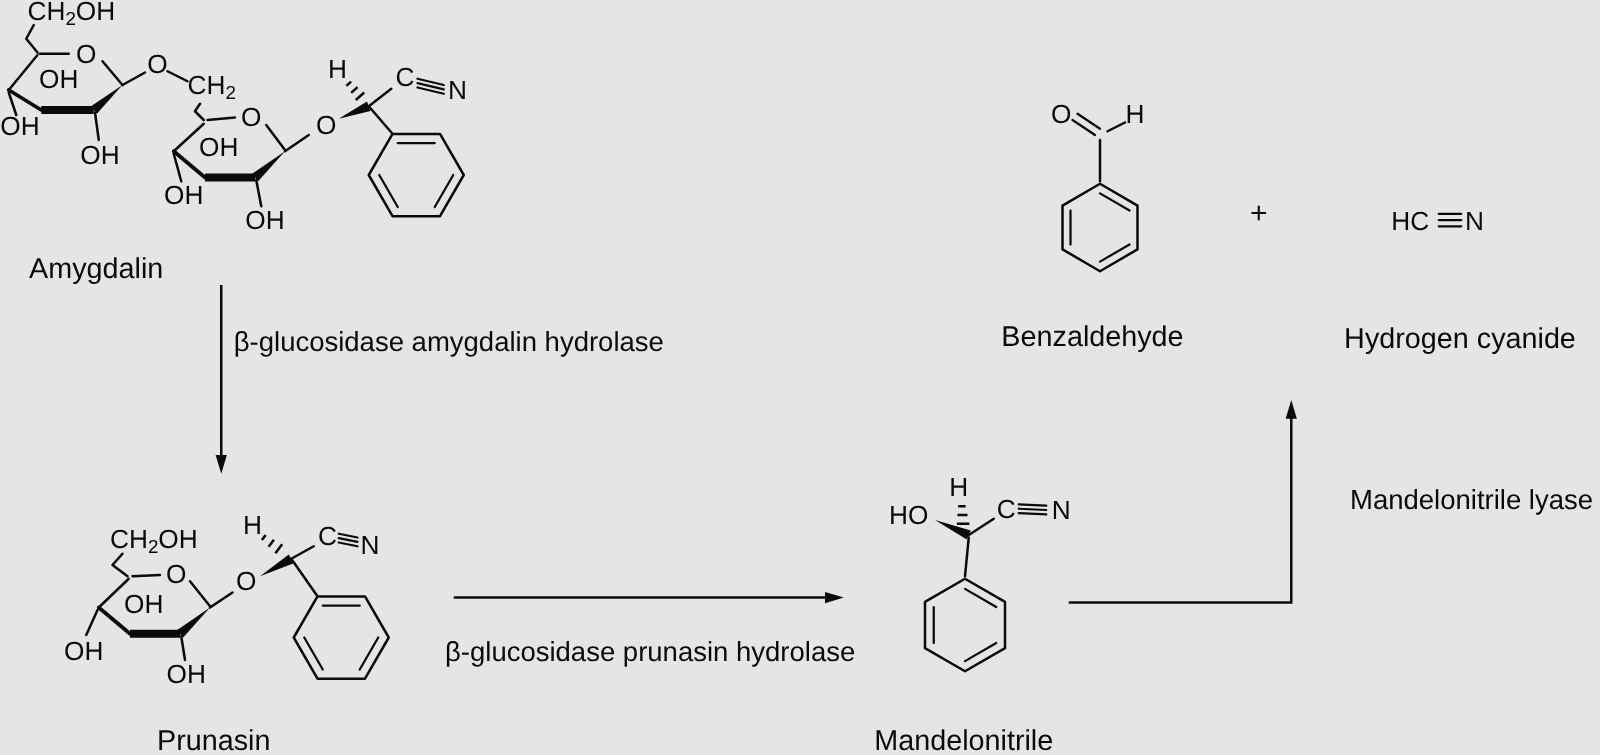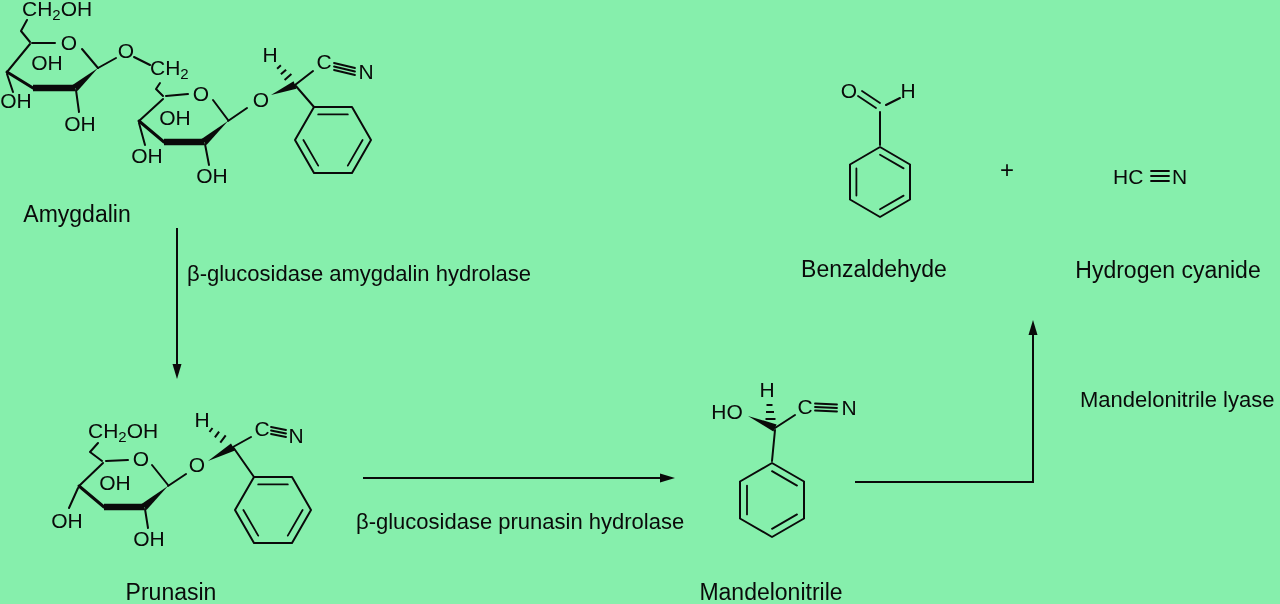--- a/index.html
+++ b/index.html
@@ -1,16 +1,16 @@
 <!DOCTYPE html>
 <html><head>
 <meta charset="utf-8">
 <style>
   html,body{margin:0;padding:0;background:#fff;}
-  .canvas{position:relative;width:1280px;height:604px;background:#86efac;overflow:hidden;}
+  .canvas{position:relative;width:1280px;height:604px;background:#e5e5e5;overflow:hidden;}
   svg{display:block;}
   .bond{stroke:#0a0a0a;stroke-width:2;fill:none;stroke-linecap:round;stroke-linejoin:round;}
   .bond-thin{stroke-width:1.8;}
   .bond-med{stroke:#0a0a0a;stroke-width:3;fill:none;stroke-linecap:round;}
   .bond-bold{stroke:#0a0a0a;stroke-width:6.5;fill:none;stroke-linecap:butt;}
   .wedge{fill:#0a0a0a;stroke:none;}
   .hash{stroke:#0a0a0a;stroke-width:2;fill:none;stroke-linecap:butt;}
   .arrow{stroke:#0a0a0a;stroke-width:2;fill:none;stroke-linecap:butt;}
   .arrowhead{fill:#0a0a0a;stroke:none;}
   text{font-family:"Liberation Sans","DejaVu Sans",sans-serif;fill:#0a0a0a;}

